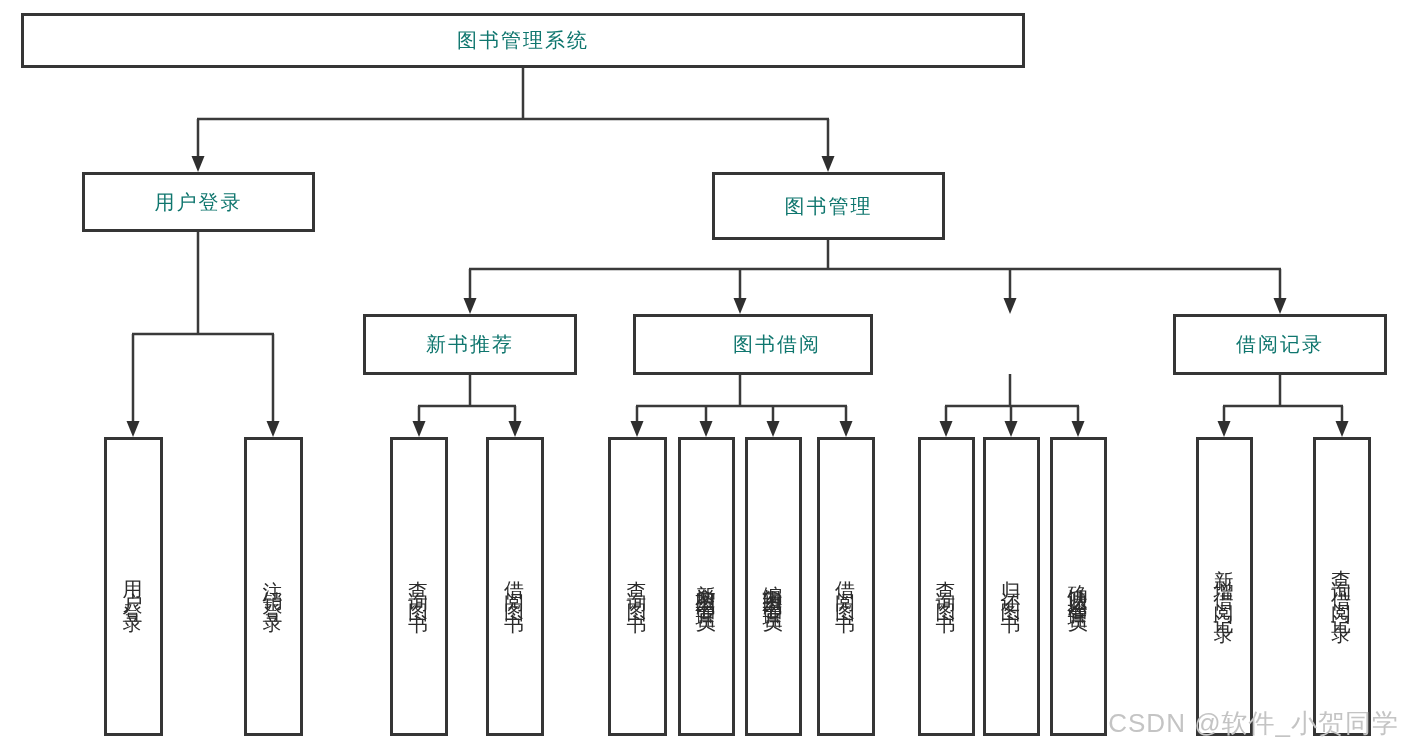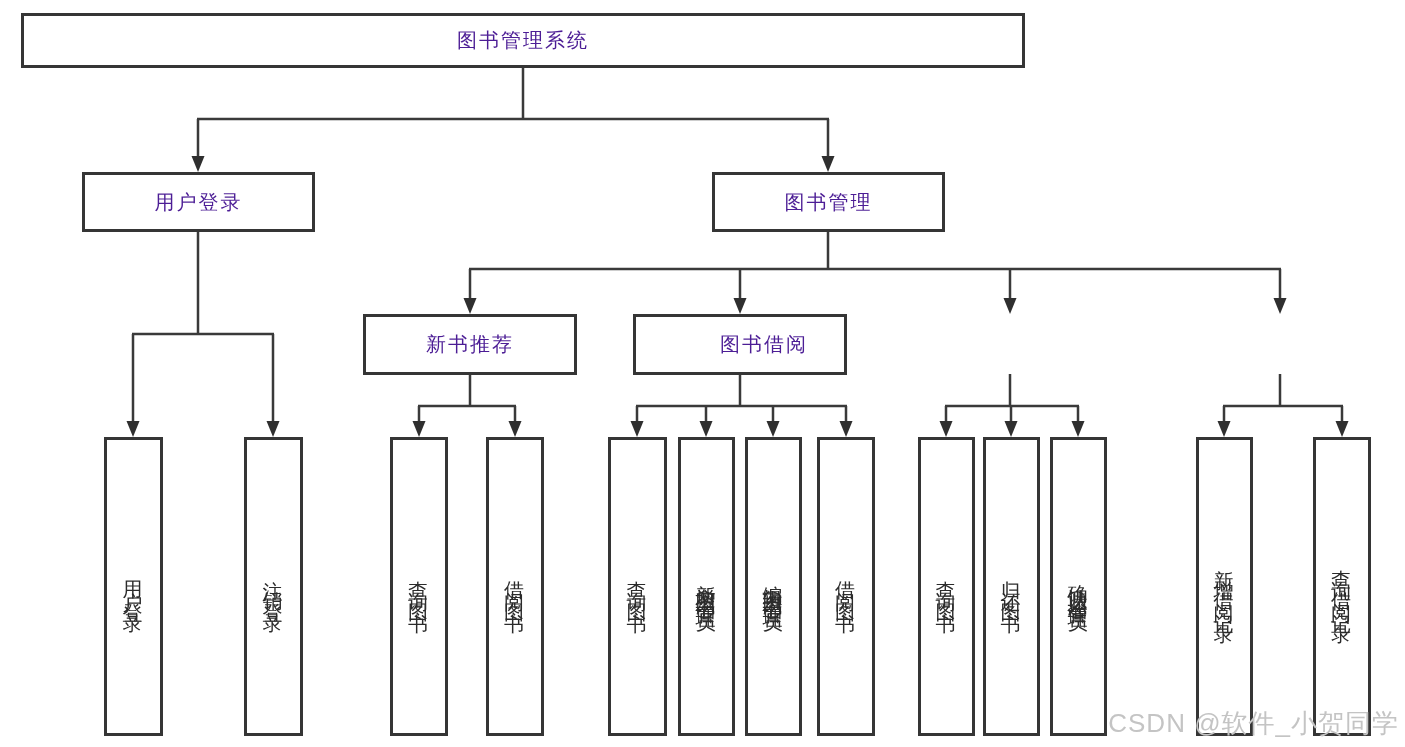--- a/index.html
+++ b/index.html
@@ -16,21 +16,21 @@
     position: absolute;
     box-sizing: border-box;
     border: 3px solid #353535;
     background: #ffffff;
     display: flex;
     align-items: center;
     justify-content: center;
   }
   .h-label {
     font-size: 20px;
-    color: #4c1d95;
+    color: #0f766e;
     letter-spacing: 2px;
     white-space: nowrap;
   }
   .v-label {
     writing-mode: vertical-rl;
     text-orientation: mixed;
     font-size: 20px;
     color: #2b2b2b;
     letter-spacing: 11px;
     white-space: nowrap;
@@ -98,29 +98,32 @@
     </g>
   </svg>
 
   <div class="node" style="left:21px; top:13px; width:1004px; height:55px;">
     <span class="h-label">图书管理系统</span>
   </div>
 
   <div class="node" style="left:82px; top:172px; width:233px; height:60px;">
     <span class="h-label">用户登录</span>
   </div>
-  <div class="node" style="left:712px; top:172px; width:233px; height:60px;">
+  <div class="node" style="left:712px; top:172px; width:233px; height:68px;">
     <span class="h-label">图书管理</span>
   </div>
 
   <div class="node" style="left:363px; top:314px; width:214px; height:61px;justify-content:center;">
     <span class="h-label">新书推荐</span>
   </div>
-  <div class="node" style="left:633px; top:314px; width:214px; height:61px;padding-left:48px;">
+  <div class="node" style="left:633px; top:314px; width:240px; height:61px;padding-left:48px;">
     <span class="h-label">图书借阅</span>
+  </div>
+  <div class="node" style="left:1173px; top:314px; width:214px; height:61px;">
+    <span class="h-label">借阅记录</span>
   </div>
 
   <div class="node" style="left:104px; top:437px; width:59px; height:299px;">
     <span class="v-label">用户登录</span>
   </div>
   <div class="node" style="left:244px; top:437px; width:59px; height:299px;">
     <span class="v-label">注销登录</span>
   </div>
 
   <div class="node" style="left:390px; top:437px; width:58px; height:299px;">

